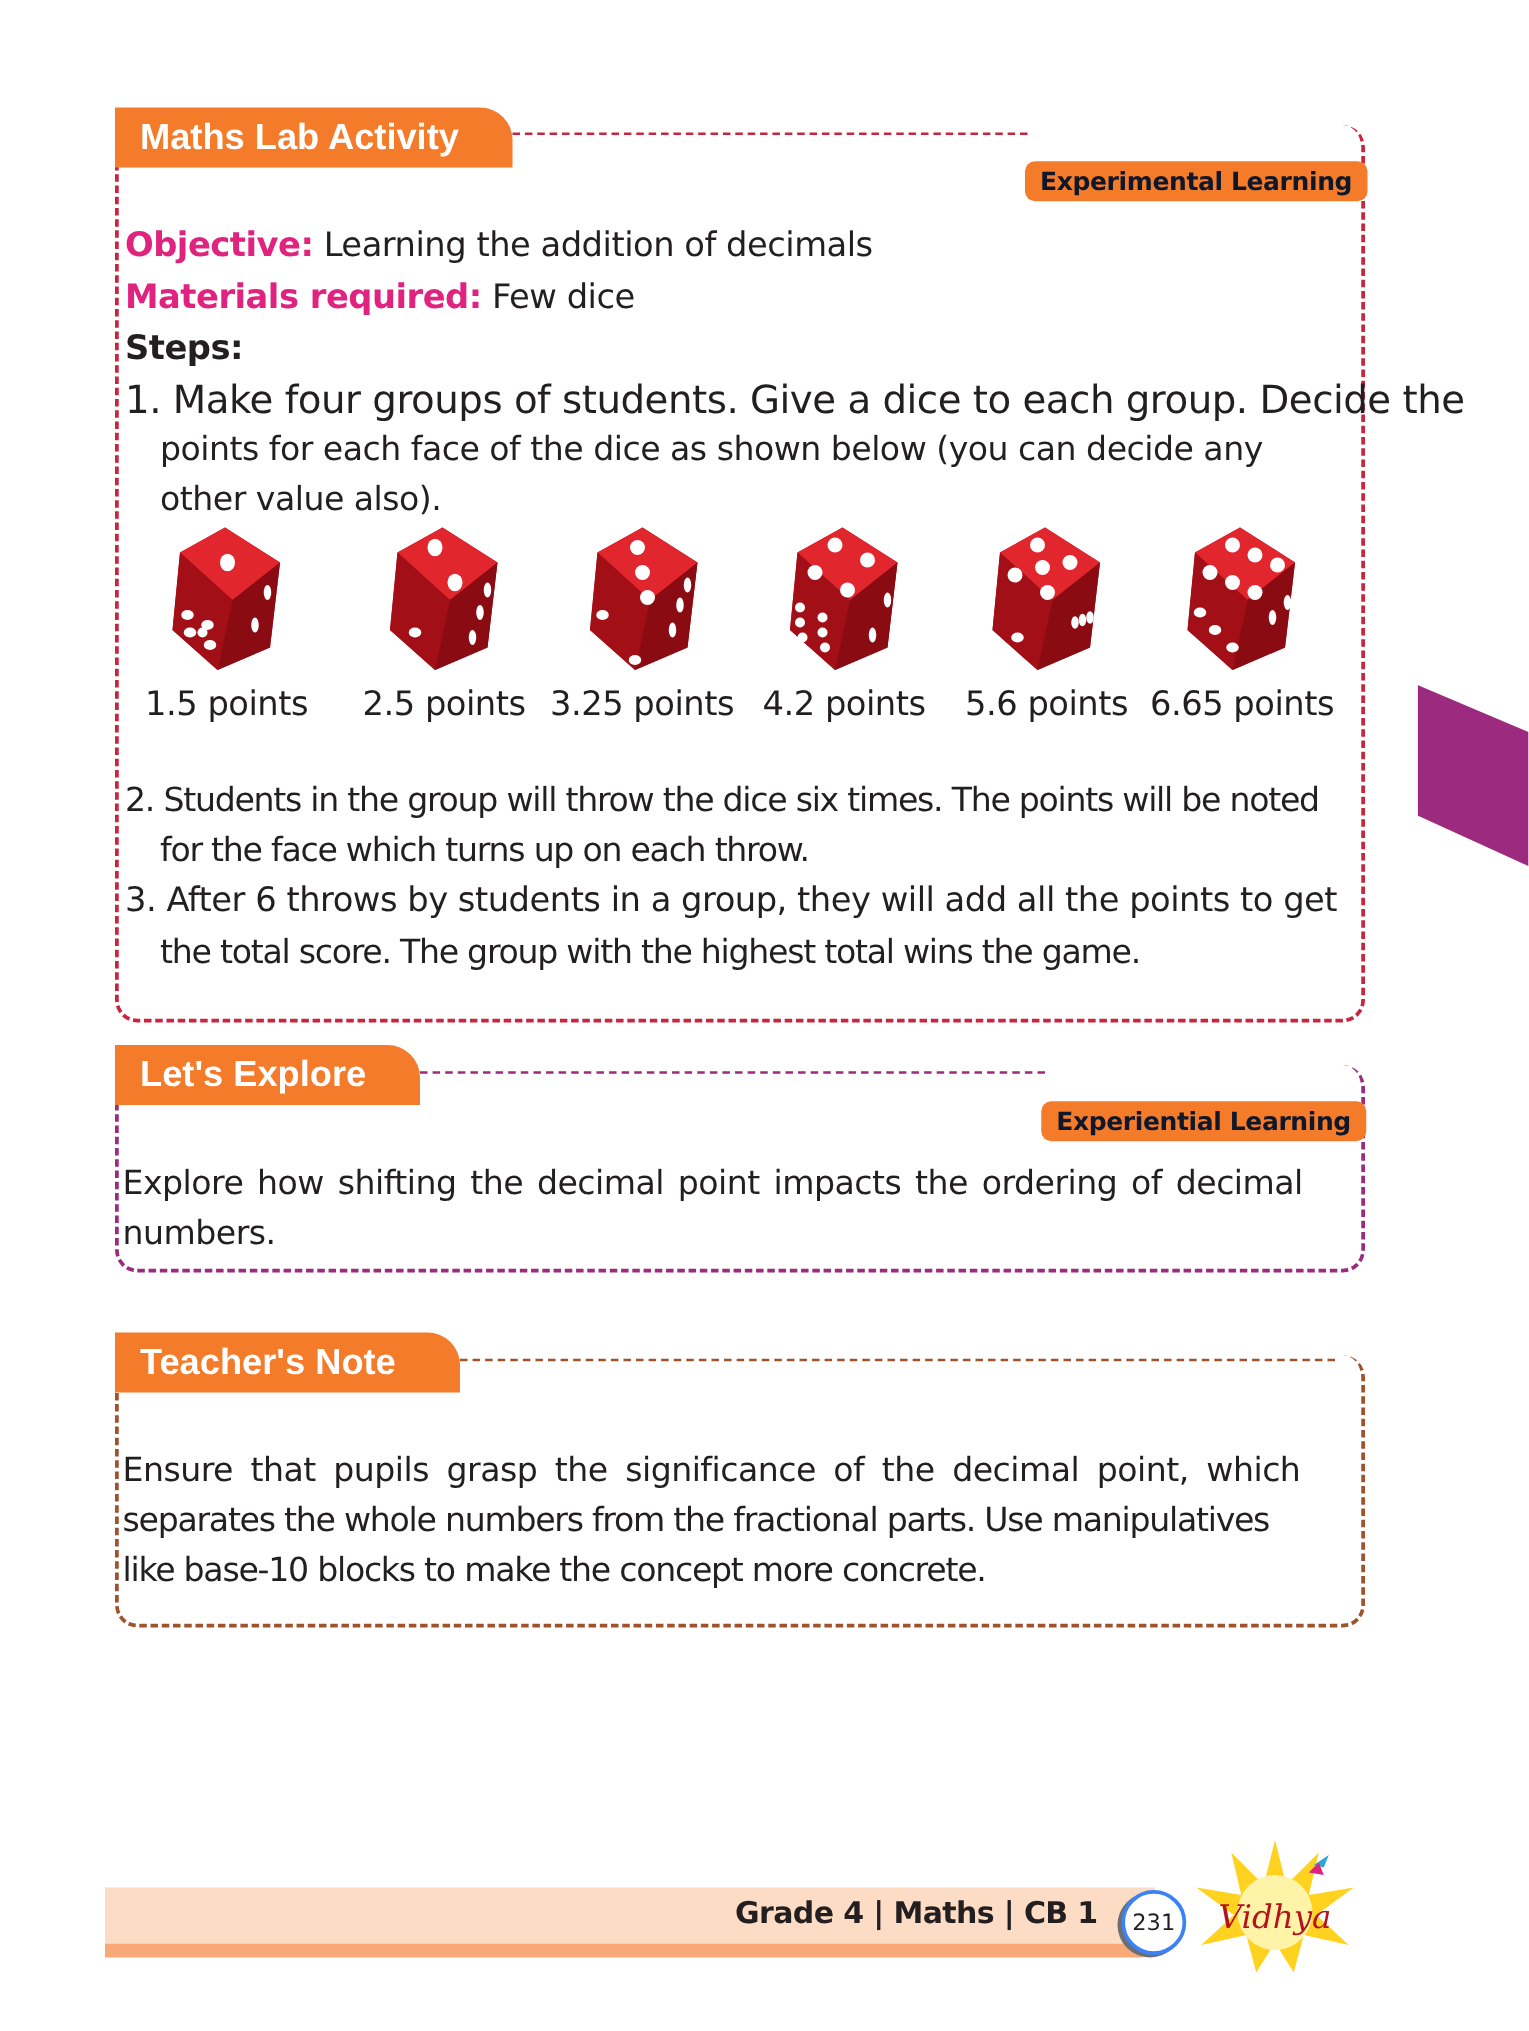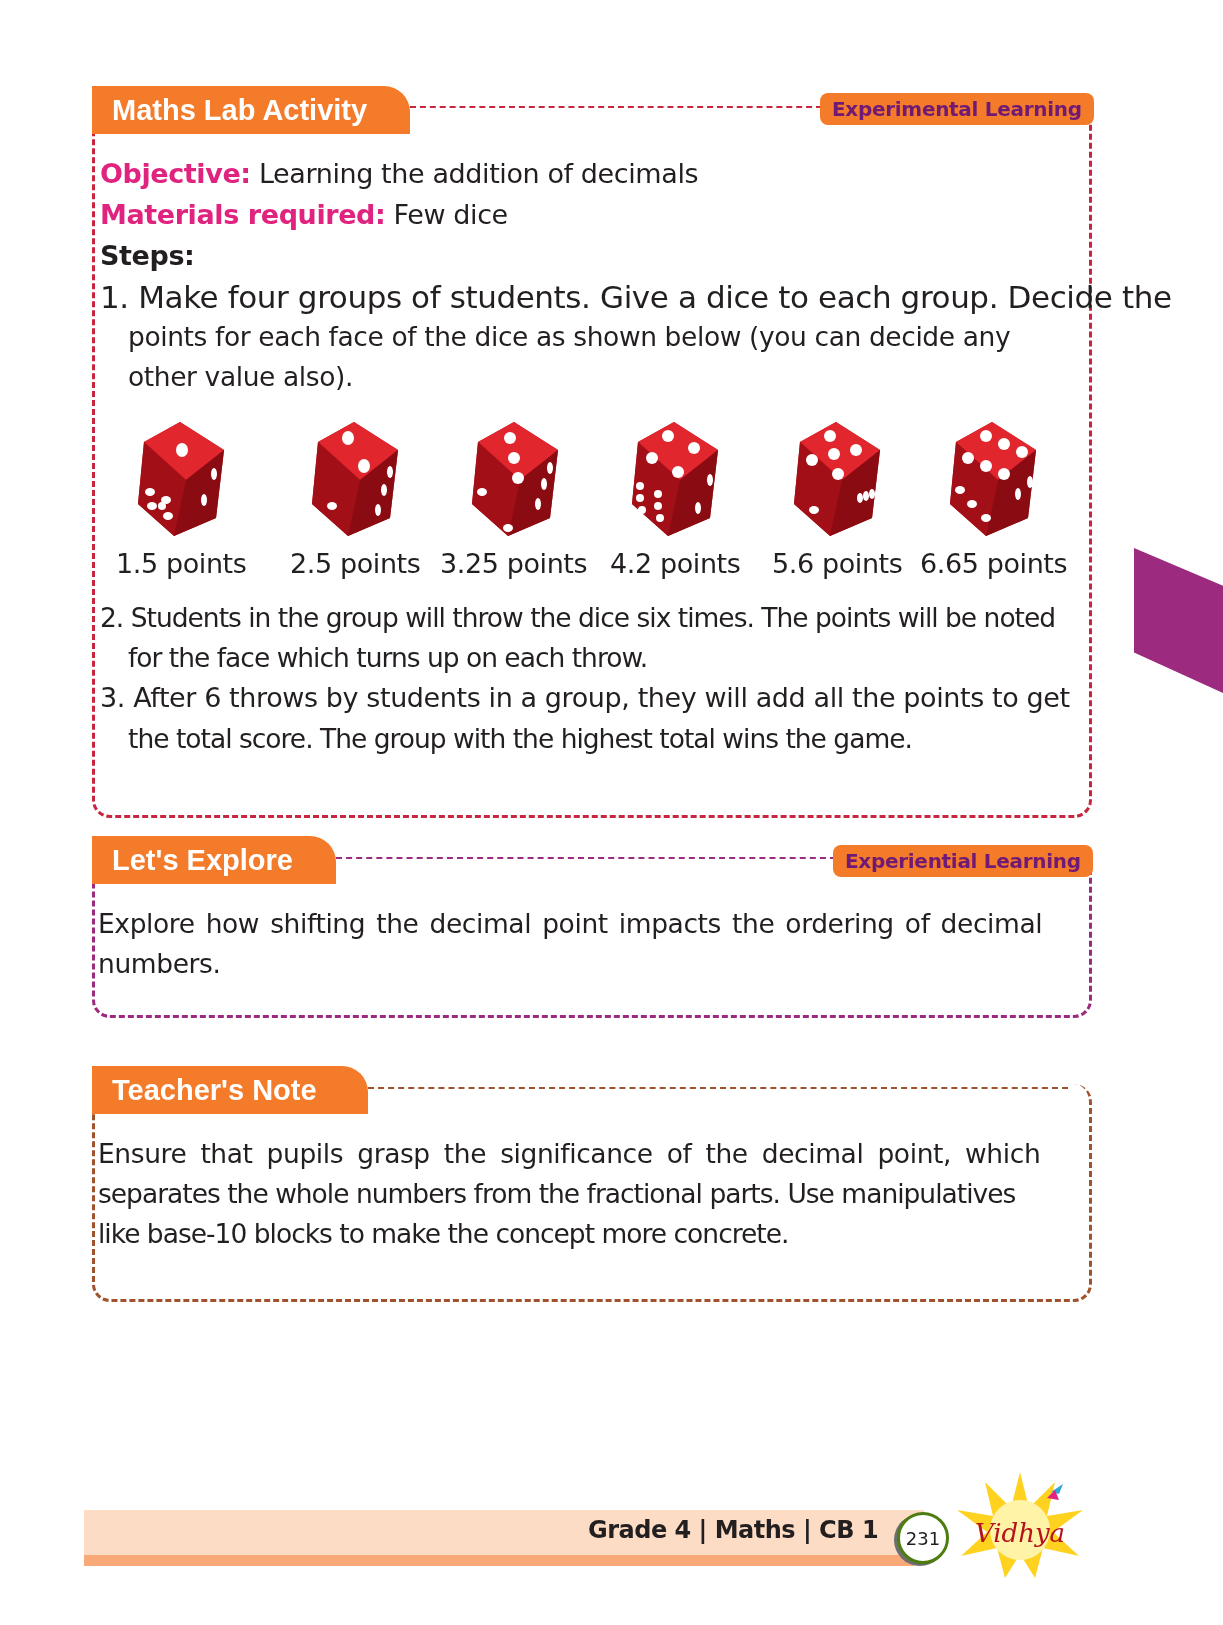--- a/index.html
+++ b/index.html
@@ -7,40 +7,40 @@
          font-family: "DejaVu Sans", sans-serif; color: #231f20; }
 
   .box { position: absolute; left: 92px; width: 1000px; box-sizing: border-box; border-radius: 18px; }
   .box-border { position: absolute; inset: 0; border-radius: 18px; border: 3px dashed; border-top: none; pointer-events: none; }
   .header-line { position: absolute; height: 0; border-top: 2px dashed; }
 
   .tab-title { position: absolute; left: 92px; background: #f47b2a; color: #fff;
                font-family: Liberation Sans, sans-serif; font-weight: bold;
                border-radius: 0 26px 0 0; padding: 0 18px 0 20px; box-sizing: border-box;
                display: flex; align-items: center; }
-  .badge { position: absolute; background: #f47b2a; color: #701a75; font-weight: bold;
+  .badge { position: absolute; background: #f47b2a; color: #0f172a; font-weight: bold;
            font-size: 20px; border-radius: 8px; padding: 0 12px; height: 32px; line-height: 32px;
-           font-family: "DejaVu Sans", sans-serif; letter-spacing: -0.3px; }
-
-  .line { position: absolute; font-size: 27px; line-height: 40px; white-space: nowrap; letter-spacing: -0.4px; }
+           font-family: "DejaVu Sans", sans-serif; letter-spacing: -0.3px; margin-top: 36px; }
+
+  .line { position: absolute; font-size: 27px; line-height: 40px; white-space: nowrap; letter-spacing: -0.4px; margin-top: 23px; }
   .pink { color: #e0237f; font-weight: bold; }
   .bold { font-weight: bold; }
 
   .dice-row { position: absolute; left: 110px; top: 420px; width: 970px; height: 170px; }
   .die { position: absolute; top: 0; width: 92px; height: 118px; }
   .die-label { position: absolute; top: 128px; font-size: 27px; white-space: nowrap; letter-spacing: -0.4px; }
 
   .side-tab { position: absolute; left: 1134px; top: 548px; width: 89px; height: 145px;
               background: #9c2a7e; clip-path: polygon(0 0, 100% 26%, 100% 100%, 0 72%); }
 
   .footer-band { position: absolute; left: 84px; top: 1510px; width: 840px; height: 54px; background: #fcdcc4; }
   .footer-strip { position: absolute; left: 84px; top: 1555px; width: 830px; height: 11px; background: #f9a977; }
   .footer-text { position: absolute; left: 588px; top: 1516px; font-size: 24px; font-weight: bold; color: #231f20; letter-spacing: -0.5px; white-space: nowrap; text-align: right; }
   .page-circle { position: absolute; left: 897px; top: 1512px; width: 46px; height: 46px; border-radius: 50%;
-                 background: #fff; border: 3px solid #4d7c0f; box-shadow: -3px 2px 0 #6d6e70;
+                 background: #fff; border: 3px solid #3b82f6; box-shadow: -3px 2px 0 #6d6e70;
                  display: flex; align-items: center; justify-content: center; font-size: 18px; color: #231f20; }
   .logo { position: absolute; left: 955px; top: 1470px; width: 130px; height: 110px; }
 </style>
 </head>
 <body>
 
 <div class="box" style="top:100px;height:718px;">
   <div class="box-border" style="border-color:#c8253f;"></div>
 </div>
 <div class="header-line" style="left:410px;top:106px;width:412px;border-color:#c8253f;"></div>

